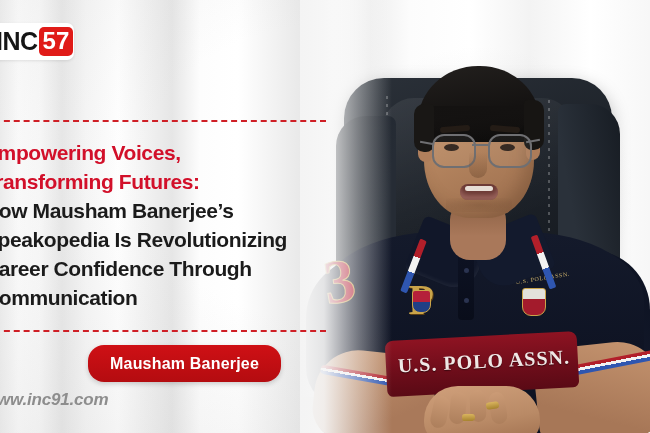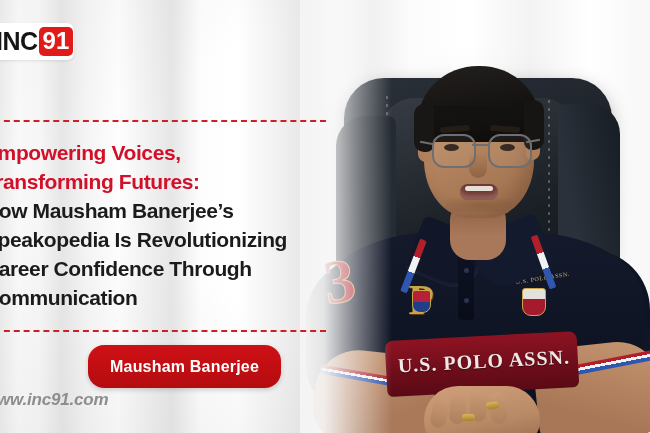--- a/index.html
+++ b/index.html
@@ -464,22 +464,22 @@
     line-height: 29px;
     letter-spacing: -0.4px;
     white-space: nowrap;
   }
   .headline .red { color: #d2102a; }
   .headline .dark { color: #1b1b1b; }
 
   .name-pill {
     position: absolute;
     left: 88px; top: 345px;
-    height: 25px;
-    padding: 9px 22px;
+    height: 37px;
+    padding: 0 22px;
     display: flex;
     align-items: center;
     background: linear-gradient(180deg, #cf1015 0%, #b40c10 100%);
     border-radius: 16px;
     box-shadow: 0 2px 5px rgba(0,0,0,0.18);
   }
   .name-pill span {
     color: #ffffff;
     font-weight: bold;
     font-size: 16px;
@@ -576,21 +576,21 @@
     <div class="finger f3"></div>
     <div class="finger f4"></div>
     <div class="ring r1"></div>
     <div class="ring r2"></div>
 
     <div class="photo-fade"></div>
   </div>
 
   <div class="logo-badge">
     <span class="logo-inc">INC</span>
-    <span class="logo-91">91</span>
+    <span class="logo-91">57</span>
   </div>
 
   <div class="rule top"></div>
 
   <div class="headline">
     <div class="red">Empowering Voices,</div>
     <div class="red">Transforming Futures:</div>
     <div class="dark">How Mausham Banerjee’s</div>
     <div class="dark">Speakopedia Is Revolutionizing</div>
     <div class="dark">Career Confidence Through</div>

